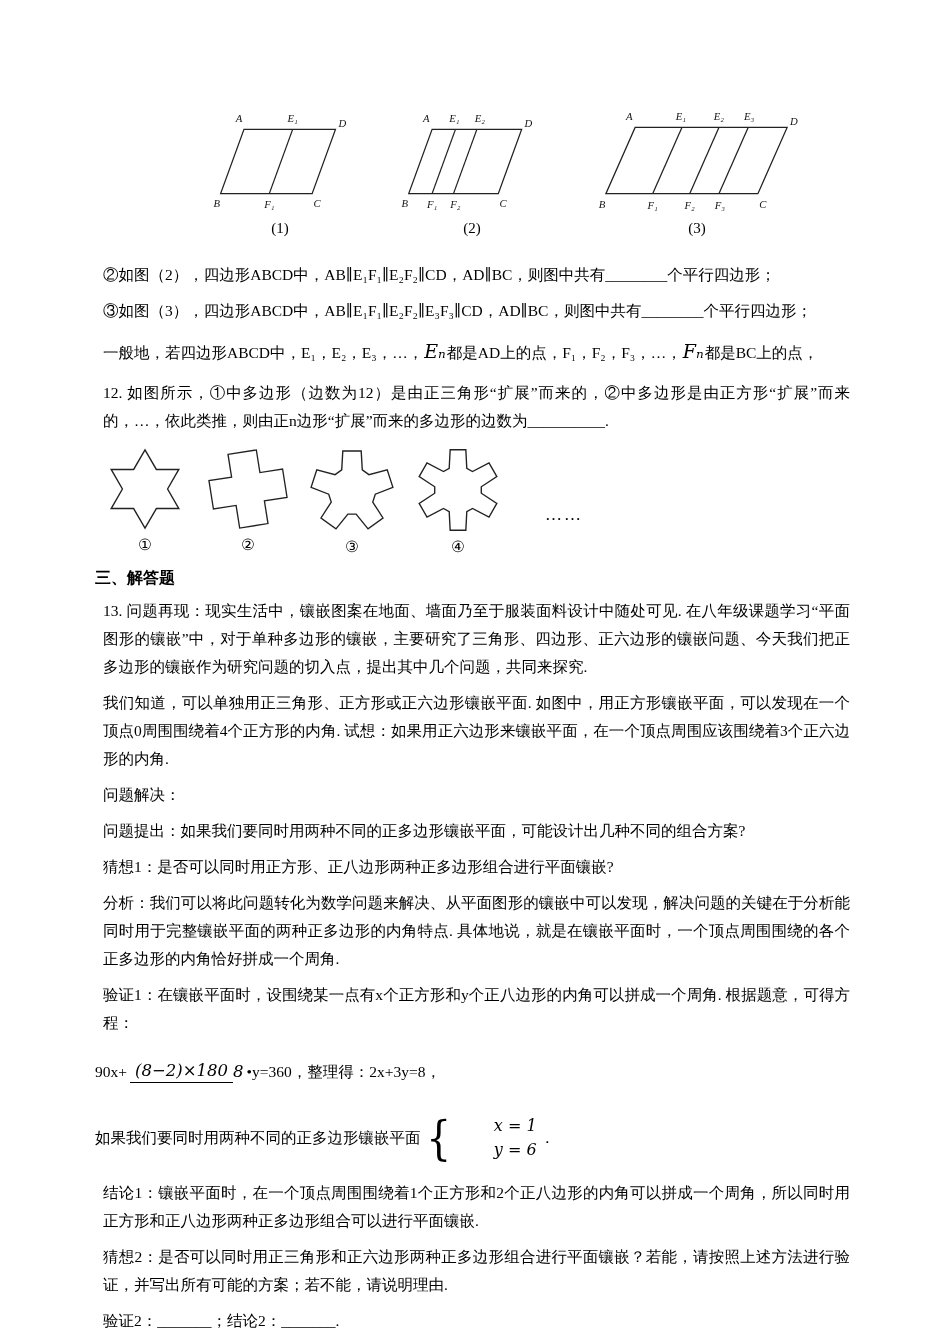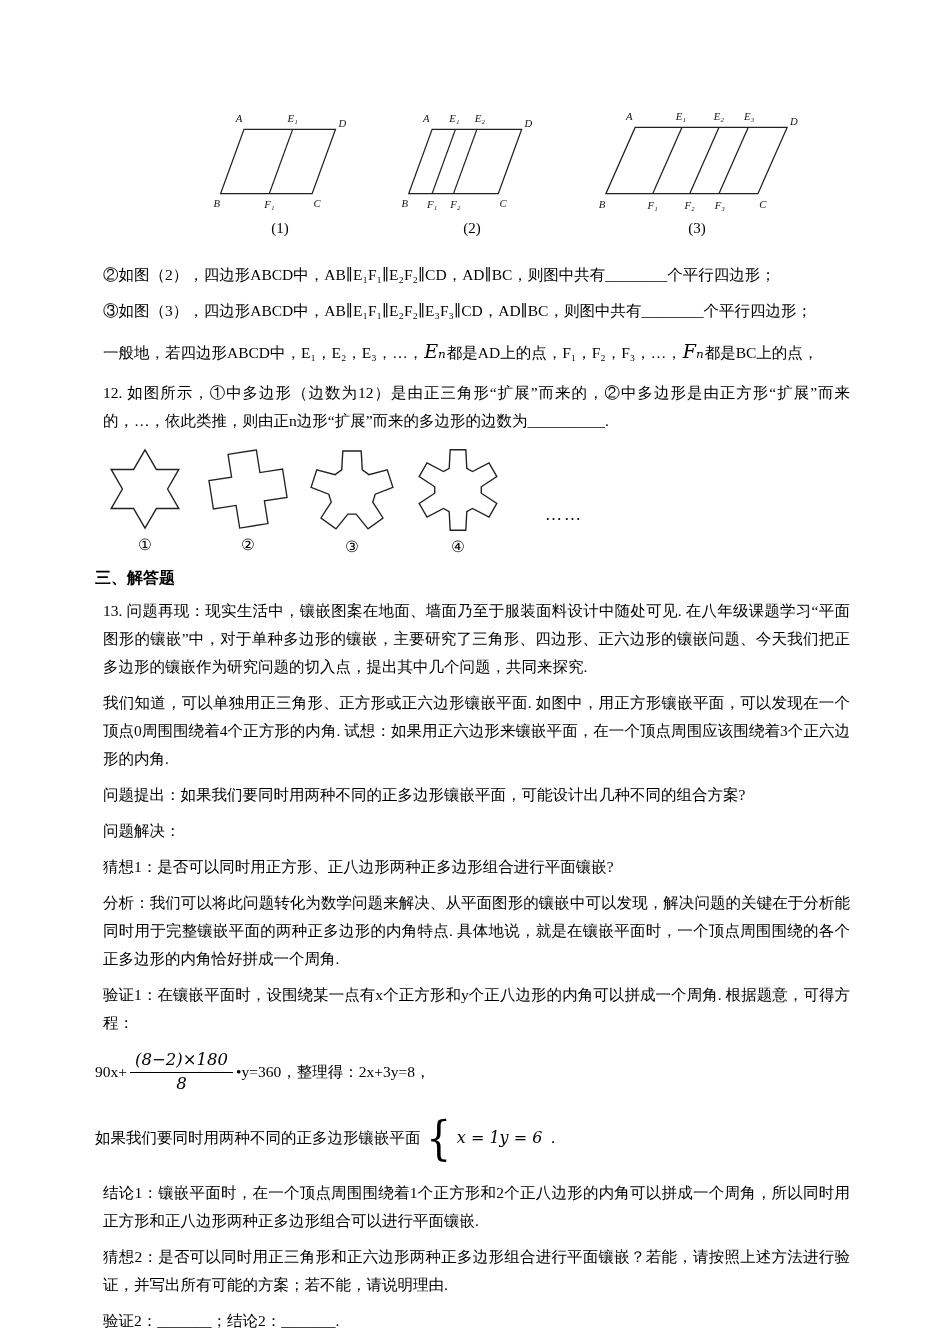--- a/index.html
+++ b/index.html
@@ -31,31 +31,31 @@
   .star-item { text-align: center; }
   .star-item svg { display: block; margin: 0 auto; }
   .star-item svg path, .star-item svg polygon { fill: none; stroke: #222; stroke-width: 1.4; stroke-linejoin: miter; }
   .star-label { font-size: 15.5px; margin-top: 3px; }
   .star-ellipsis { align-self: center; font-size: 17px; letter-spacing: 2px; padding: 28px 0 0 26px; }
 
   .section-head { font-size: 16px; font-weight: bold; margin: 12px 0 3px; }
 
   
   .formula-line { display: flex; align-items: center; height: 54px; margin: 4px 0 8px; font-size: 15.5px; }
-  .frac { display: inline-flex; flex-direction: column; align-items: center;
+  .frac { display: inline-flex; flex-direction: row; align-items: center;
           font-family: "DejaVu Serif", serif; font-style: italic; font-size: 16.5px; margin: 0 3px; line-height: 1.25; }
   .frac .num { padding: 0 5px 1px; border-bottom: 1.3px solid #000; }
   .frac .den { padding-top: 1px; }
 
   
   .solution-line { display: flex; align-items: center; height: 62px; margin: 6px 0 10px; font-size: 15.5px; }
   .cases { display: inline-flex; align-items: center; margin: 0 3px; }
   .cases .brace { font-family: "DejaVu Serif", serif; font-size: 46px; font-weight: 300; line-height: 1; transform: scaleX(.85); }
-  .cases .eqs { display: inline-flex; flex-direction: row; font-family: "DejaVu Serif", serif;
-                font-style: italic; font-size: 16px; line-height: 1.5; padding-left: 4px; }
+  .cases .eqs { display: inline-flex; flex-direction: column; font-family: "DejaVu Serif", serif;
+                font-style: italic; font-size: 16px; line-height: 1.5; padding-left: 4px; margin-left: 37px; }
 </style>
 </head>
 <body>
 
 <div class="page">
 
   <div class="fig-row">
 
     <figure class="fig">
       <svg width="146" height="112" viewBox="0 0 150 115">
@@ -142,22 +142,22 @@
       </svg>
       <div class="star-label">④</div>
     </div>
     <div class="star-ellipsis">……</div>
   </div>
 
   <div class="section-head">三、解答题</div>
 
   <p class="line">13. 问题再现：现实生活中，镶嵌图案在地面、墙面乃至于服装面料设计中随处可见. 在八年级课题学习“平面图形的镶嵌”中，对于单种多边形的镶嵌，主要研究了三角形、四边形、正六边形的镶嵌问题、今天我们把正多边形的镶嵌作为研究问题的切入点，提出其中几个问题，共同来探究.</p>
   <p class="line">我们知道，可以单独用正三角形、正方形或正六边形镶嵌平面. 如图中，用正方形镶嵌平面，可以发现在一个顶点0周围围绕着4个正方形的内角. 试想：如果用正六边形来镶嵌平面，在一个顶点周围应该围绕着3个正六边形的内角.</p>
+  <p class="line">问题解决：</p>
   <p class="line">问题提出：如果我们要同时用两种不同的正多边形镶嵌平面，可能设计出几种不同的组合方案?</p>
-  <p class="line">问题解决：</p>
   <p class="line">猜想1：是否可以同时用正方形、正八边形两种正多边形组合进行平面镶嵌?</p>
   <p class="line">分析：我们可以将此问题转化为数学问题来解决、从平面图形的镶嵌中可以发现，解决问题的关键在于分析能同时用于完整镶嵌平面的两种正多边形的内角特点. 具体地说，就是在镶嵌平面时，一个顶点周围围绕的各个正多边形的内角恰好拼成一个周角.</p>
   <p class="line">验证1：在镶嵌平面时，设围绕某一点有x个正方形和y个正八边形的内角可以拼成一个周角. 根据题意，可得方程：</p>
 
   <div class="formula-line">
     <span>90x+</span>
     <span class="frac">
       <span class="num">(8−2)×180</span>
       <span class="den">8</span>
     </span>

